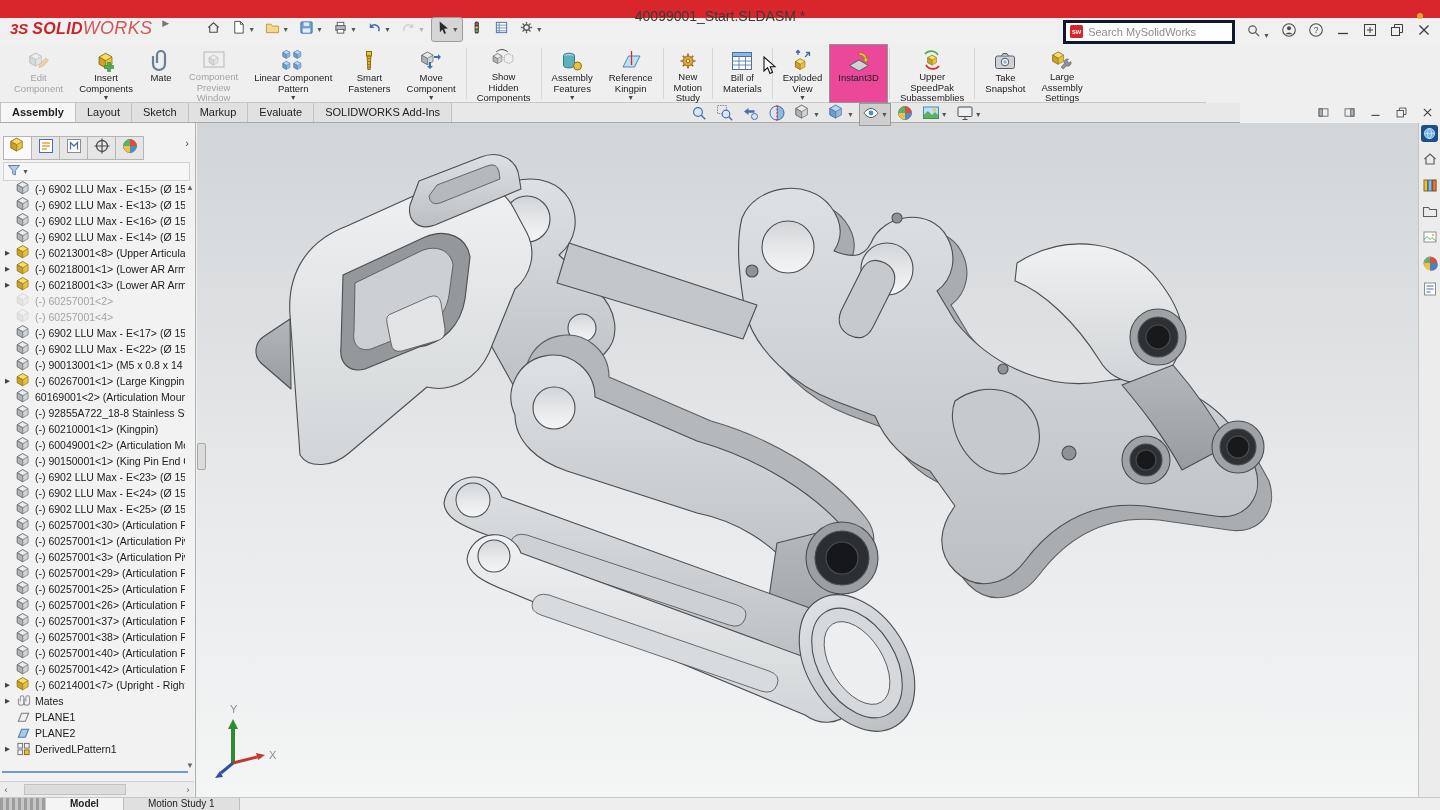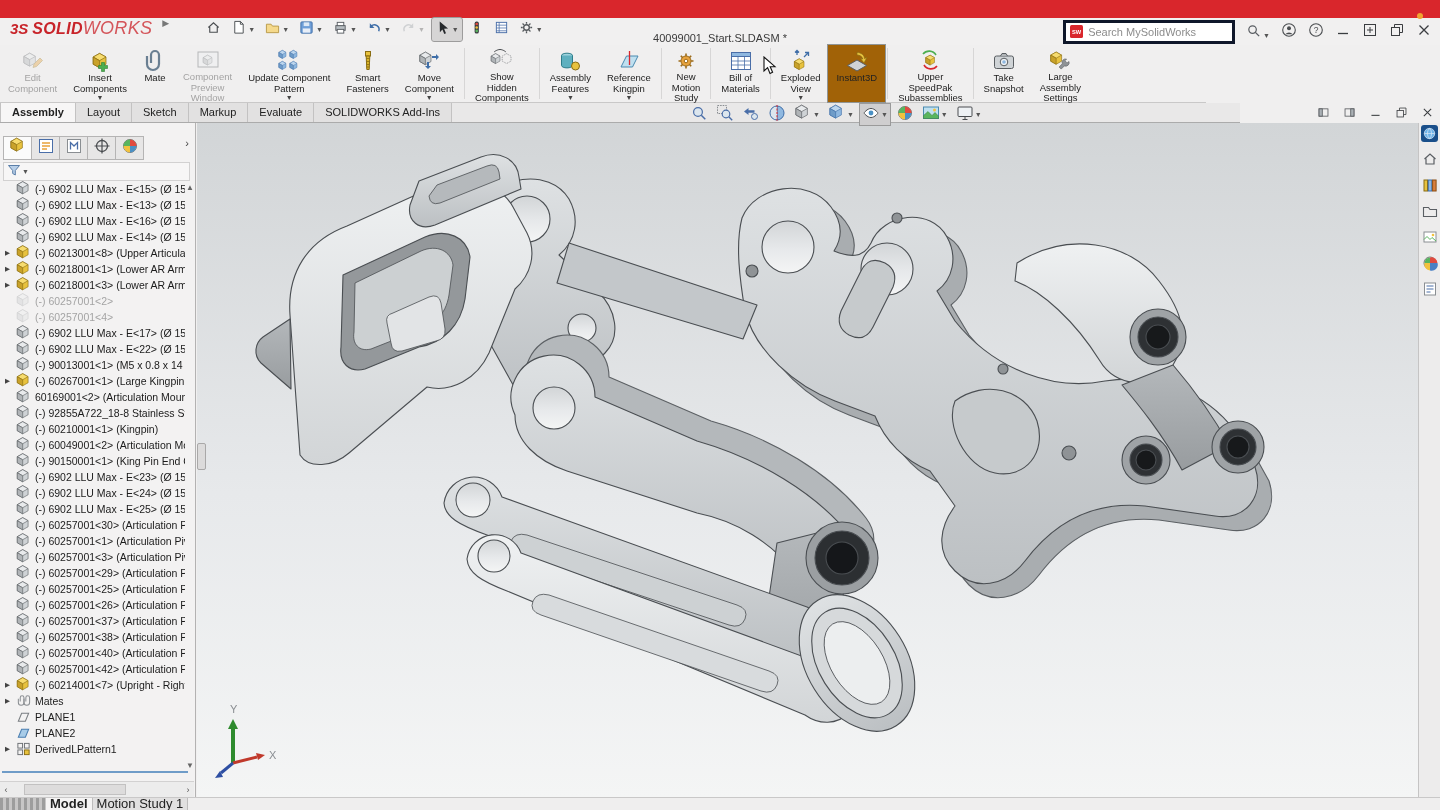--- a/index.html
+++ b/index.html
@@ -15,33 +15,33 @@
   #brand{display:flex;align-items:baseline;margin-left:10px;color:#c8242a;font-style:italic;white-space:nowrap}
   #brand .b3s{font-weight:bold;font-size:15px;margin-right:4px}
   #brand .bsolid{font-weight:bold;font-size:16px;letter-spacing:.3px}
   #brand .bworks{font-weight:normal;font-size:18px;letter-spacing:.3px;color:#d4555a}
   .flyout{font-size:9px;color:#777;margin-left:10px}
   #qbar{display:flex;align-items:center;margin-left:34px;gap:4px}
   .qbtn{display:flex;align-items:center;padding:2px 3px;border-radius:2px}
   .qbtn .caret{font-size:7px;color:#555;margin-left:2px}
   .qbtn.disabled{opacity:.38}
   .qbtn.active{background:#d6d5d5;outline:1px solid #9d9c9c}
-  #doc-title{left:50%;top:32px;transform:translateX(-50%);font-size:11px;color:#3a3a3a;white-space:nowrap}
+  #doc-title{left:50%;top:8px;transform:translateX(-50%);font-size:14px;color:#3a3a3a;white-space:nowrap}
   #tright{right:8px;top:20px;display:flex;align-items:center;gap:11px}
   #searchbox{display:flex;align-items:center;gap:5px;width:158px;height:18px;background:#fff;
              border:3px solid #0f172a;padding:0 4px;font-size:11px;color:#8c8c8c;white-space:nowrap;overflow:hidden}
   
   #ribbon{top:45px;left:0;width:1206px;height:58px;background:#f0efef;border-bottom:1px solid #c9c8c8;
-          display:flex;align-items:stretch;padding-left:0;box-sizing:border-box}
+          display:flex;align-items:stretch;padding-left:6px;box-sizing:border-box}
   .rbtn{display:flex;flex-direction:column;align-items:center;padding:3px 8px 1px;
         font-size:9.5px;line-height:10.5px;color:#222;text-align:center;white-space:pre-line}
   .rbtn .ric{height:25px;display:flex;align-items:center}
   .rbtn .rcaret{font-size:7px;color:#444;margin-top:auto;line-height:7px}
   .rbtn.disabled{opacity:.38}
-  .rbtn.active{background:#a16207;outline:1px solid #909596}
+  .rbtn.active{background:#ec4899;outline:1px solid #909596}
   .rsep{width:1px;background:#d7d6d6;margin:3px 2px}
   
   #tabrow{top:103px;left:0;width:1240px;height:20px;background:#e9e8e8;border-bottom:1px solid #ababab;box-sizing:border-box}
   .ctab{display:inline-block;height:19px;line-height:19px;padding:0 11px;font-size:11px;color:#222;
         background:#e2e1e1;border-right:1px solid #c3c2c2;vertical-align:top}
   .ctab:first-child{border-left:1px solid #c3c2c2}
   .ctab.active{background:#f7f6f6;font-weight:bold}
   #docwin{right:6px;top:105px;display:flex;gap:13px;align-items:center;z-index:6}
   
   #headsup{left:688px;top:104px;display:flex;align-items:center;gap:4px;z-index:6}
@@ -75,21 +75,21 @@
   #splitter{left:197px;top:443px;width:7px;height:25px;background:#dcdbdb;border:1px solid #a9a8a8;border-radius:2px;z-index:5}
   
   #taskpane{right:0;top:123px;width:22px;height:674px;background:#edecec;border-left:1px solid #c5c4c4;
             box-sizing:border-box;display:flex;flex-direction:column;align-items:center;padding-top:3px;gap:8px}
   .tpbtn{width:18px;height:18px;display:flex;align-items:center;justify-content:center}
   
   #statusbar{left:0;bottom:0;width:1440px;height:13px;background:#efeeee;border-top:1px solid #c9c8c8;box-sizing:border-box}
   #grip{position:absolute;left:0;bottom:0;width:46px;height:12px;
         background:repeating-linear-gradient(90deg,#9d9d9d 0 3px,#c7c6c6 3px 6px)}
   #mtabs{position:absolute;left:46px;bottom:0;height:12px;display:flex}
-  .mtab{padding:0 4px;font-size:13px;line-height:12px;background:#e1e0e0;border-right:1px solid #bdbcbc;color:#222}
+  .mtab{padding:0 24px;font-size:10px;line-height:12px;background:#e1e0e0;border-right:1px solid #bdbcbc;color:#222}
   .mtab.active{font-weight:bold;background:#f5f4f4}
   #cursor{left:763px;top:56px;z-index:9}
 </style>
 </head>
 <body>
 
 <div class="abs" id="redbar"></div>
 <div class="abs" id="orange-dot"></div>
 
 <div class="abs" id="titlebar">
@@ -275,21 +275,21 @@
               <path d="M12 12.2v8.8l-8-4.5v-9z" fill="#6f9cc8"></path>
             </g>
           </g>
           <g transform="translate(11,11) scale(.45)">
             <g stroke="#3f6ea8" stroke-width=".9" stroke-linejoin="round">
               <path d="M12 3l8 4.5v9L12 21l-8-4.5v-9z" fill="#8fb8e0"></path>
               <path d="M12 3l8 4.5-8 4.5-8-4.5z" fill="#bcd6ee"></path>
               <path d="M12 12.2v8.8l-8-4.5v-9z" fill="#6f9cc8"></path>
             </g>
           </g>
-        </svg></span><span>Update Component
+        </svg></span><span>Linear Component
 Pattern</span><span class="rcaret">▼</span></div>
     <div class="rbtn"><span class="ric"><svg width="24" height="24" viewBox="0 0 24 24">
           <rect x="9.5" y="2.5" width="5" height="4.5" fill="#e8c23e" stroke="#8a6d12"></rect>
           <path d="M10.2 7h3.6l-.6 13.5h-2.4z" fill="#d9b32a" stroke="#8a6d12"></path>
           <path d="M10.3 9.5h3.4M10.4 12.5h3.2M10.5 15.5h3M10.6 18h2.8" stroke="#8a6d12" stroke-width=".8"></path>
         </svg></span><span>Smart
 Fasteners</span></div>
     <div class="rbtn"><span class="ric"><svg width="24" height="24" viewBox="0 0 24 24">
           <g transform="translate(0,1) scale(.7)">
             <g stroke="#5a5e62" stroke-width=".9" stroke-linejoin="round">

